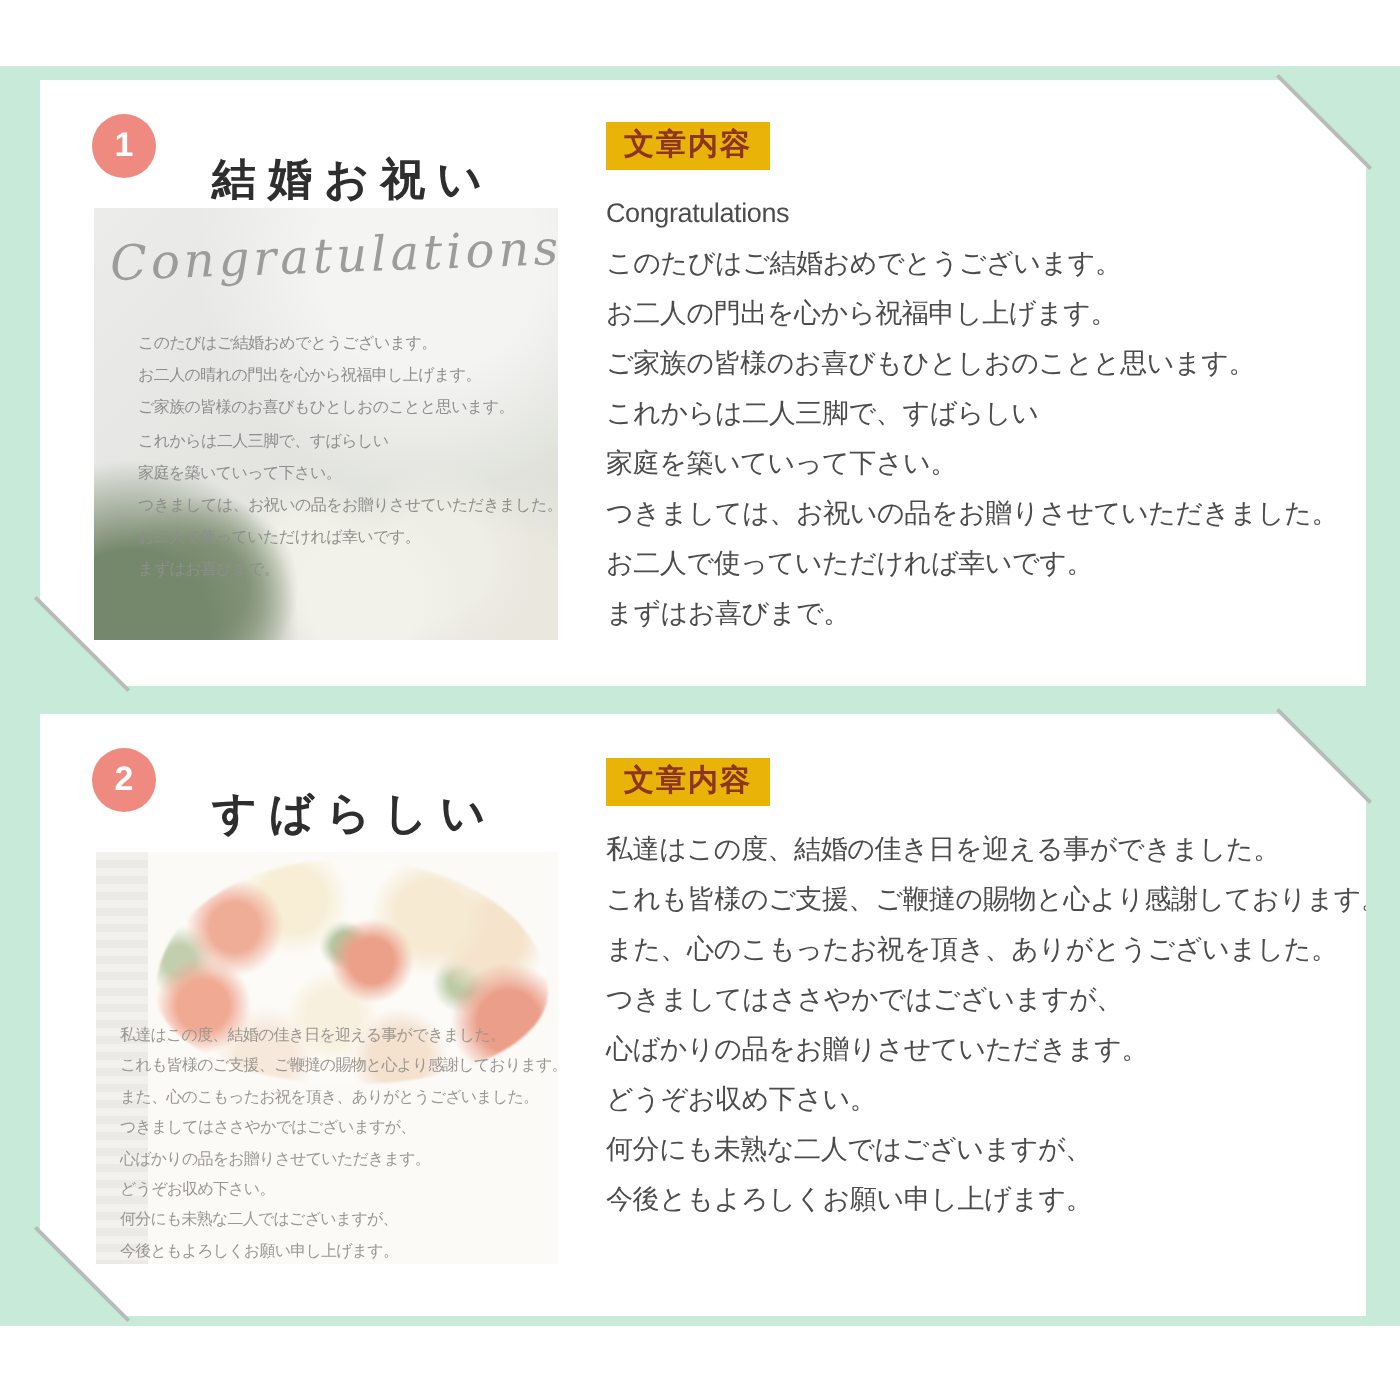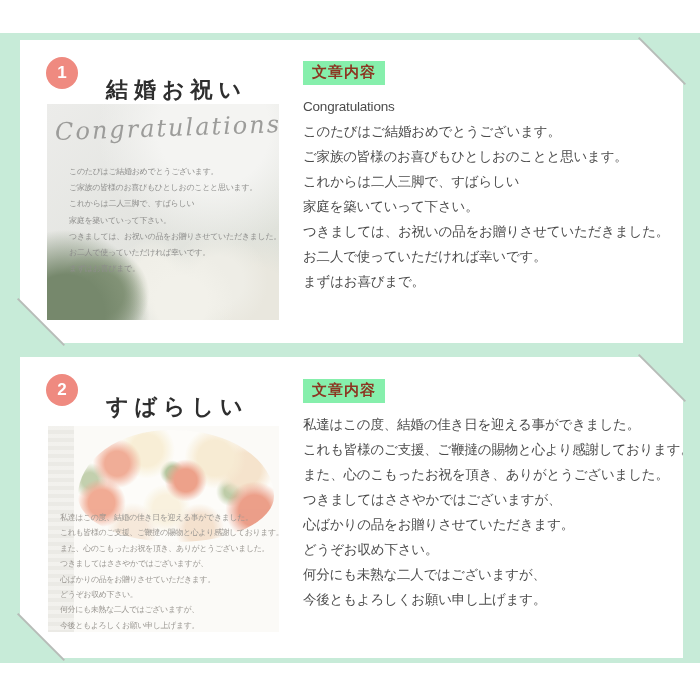--- a/index.html
+++ b/index.html
@@ -10,21 +10,21 @@
   .card{position:absolute;inset:0;background:#ffffff;
         clip-path:polygon(0 0,calc(100% - 42px) 0,100% 42px,100% 100%,42px 100%,0 calc(100% - 42px));}
   .cutline{position:absolute;width:66px;height:2px;background:#b7bcb8;}
   .cutline.tr{top:20px;right:-12px;transform:rotate(45deg);}
   .cutline.bl{bottom:20px;left:-12px;transform:rotate(45deg);}
   .numbadge{position:absolute;left:26px;top:17px;width:32px;height:32px;border-radius:50%;
             background:#ef8a80;color:#fff;font-weight:bold;font-size:17px;line-height:32px;text-align:center;}
   .title{position:absolute;left:70px;top:19px;margin:16px;font-size:22px;letter-spacing:6px;
          font-weight:bold;color:#2e2e2e;white-space:nowrap;}
   .rcol{position:absolute;left:283px;top:21px;width:378px;}
-  .badge{display:inline-block;background:#86efac;color:#8c3622;font-weight:bold;
+  .badge{display:inline-block;background:#eab308;color:#8c3622;font-weight:bold;
          font-size:15px;padding:2px 9px 3px;letter-spacing:1px;}
   .lines{margin-top:9px;font-size:13.5px;line-height:25px;color:#4c4c4c;letter-spacing:-0.2px;}
   .lines .ln{white-space:nowrap;}
   
   .photo{position:absolute;overflow:hidden;}
   .photo1{left:27px;top:64px;width:232px;height:216px;
     background:
       radial-gradient(circle at 8% 97%, #76886c 0 13%, rgba(118,136,108,0) 28%),
       radial-gradient(circle at 24% 88%, #8d9c80 0 8%, rgba(141,156,128,0) 18%),
       radial-gradient(circle at 58% 92%, #f2f1ea 0 11%, rgba(242,241,234,0) 22%),
@@ -71,34 +71,36 @@
 
   <section class="card-wrap" style="top:40px;height:303px;">
     <div class="card">
       <div class="numbadge">1</div>
       <h2 class="title">結婚お祝い</h2>
 
       <div class="photo photo1">
         <div class="script">Congratulations</div>
         <div class="ptxt">
           <div>このたびはご結婚おめでとうございます。</div>
+          <div>お二人の晴れの門出を心から祝福申し上げます。</div>
           <div>ご家族の皆様のお喜びもひとしおのことと思います。</div>
           <div>これからは二人三脚で、すばらしい</div>
           <div>家庭を築いていって下さい。</div>
           <div>つきましては、お祝いの品をお贈りさせていただきました。</div>
           <div>お二人で使っていただければ幸いです。</div>
           <div>まずはお喜びまで。</div>
         </div>
       </div>
 
       <div class="rcol">
         <span class="badge">文章内容</span>
         <div class="lines">
           <div class="ln">Congratulations</div>
           <div class="ln">このたびはご結婚おめでとうございます。</div>
+          <div class="ln">お二人の門出を心から祝福申し上げます。</div>
           <div class="ln">ご家族の皆様のお喜びもひとしおのことと思います。</div>
           <div class="ln">これからは二人三脚で、すばらしい</div>
           <div class="ln">家庭を築いていって下さい。</div>
           <div class="ln">つきましては、お祝いの品をお贈りさせていただきました。</div>
           <div class="ln">お二人で使っていただければ幸いです。</div>
           <div class="ln">まずはお喜びまで。</div>
         </div>
       </div>
     </div>
     <i class="cutline tr"></i>

